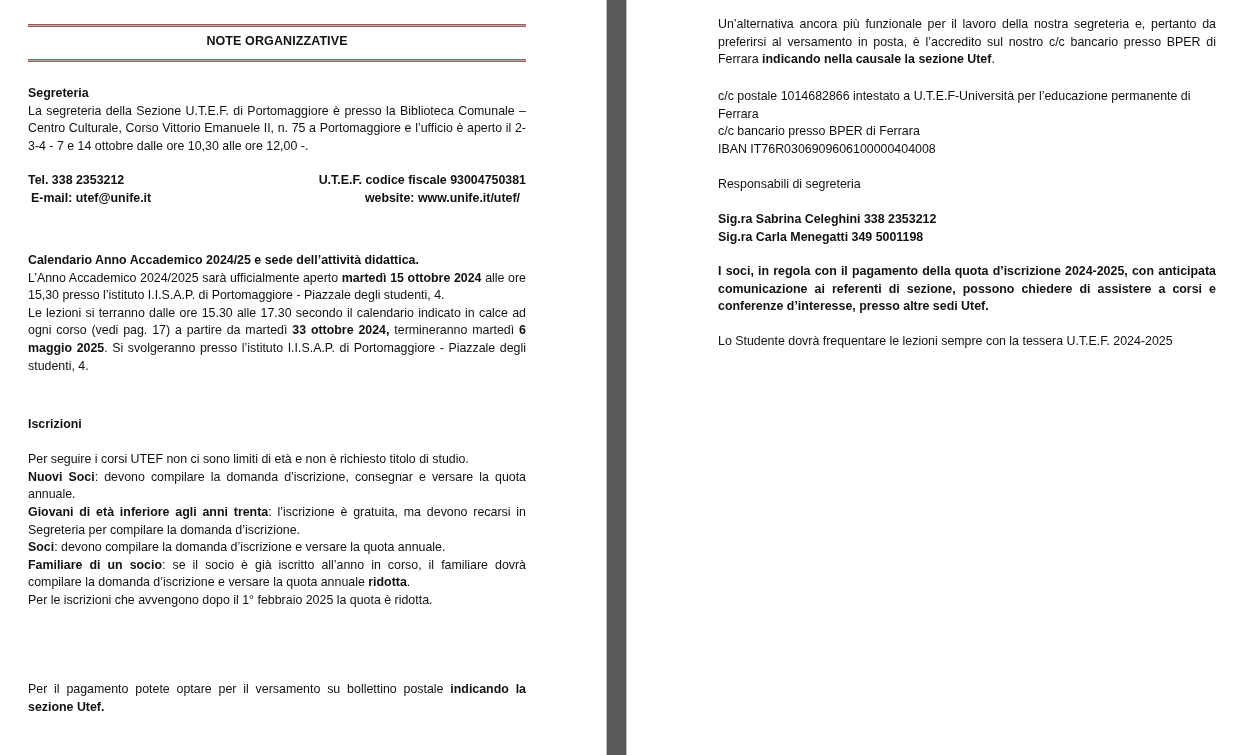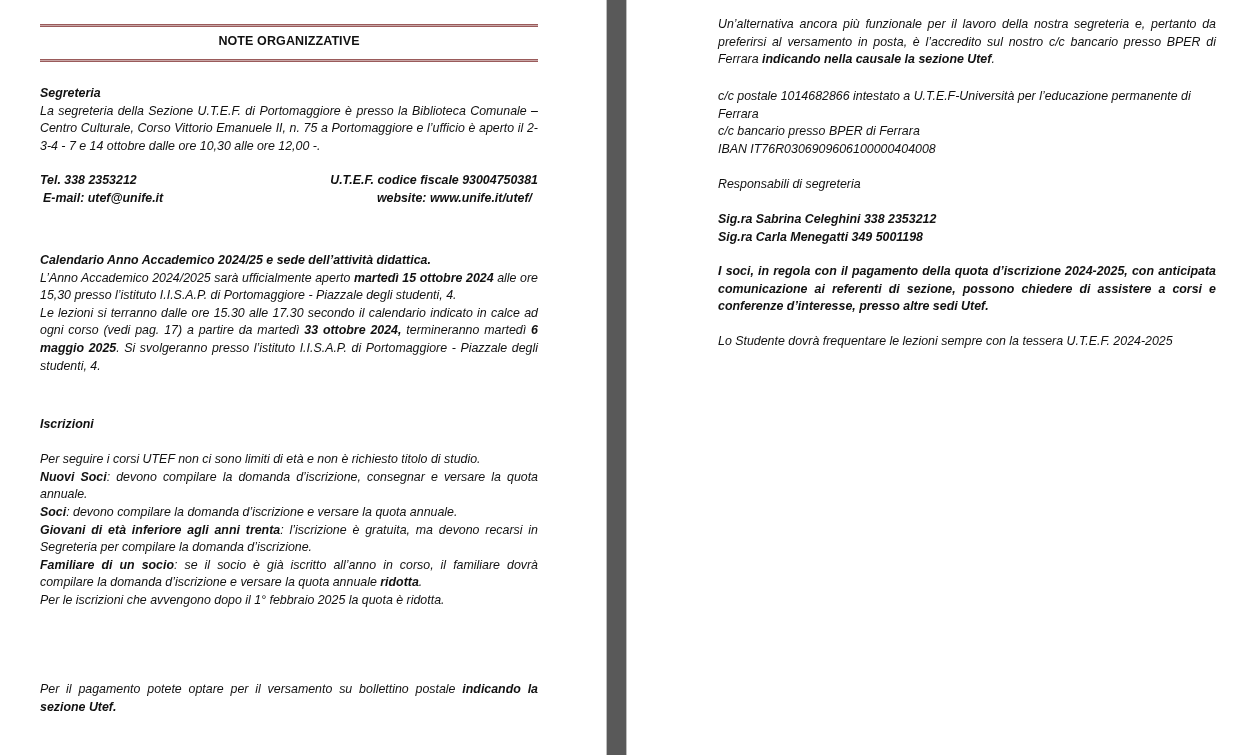--- a/index.html
+++ b/index.html
@@ -4,21 +4,21 @@
 <style>
   html, body { margin: 0; padding: 0; }
   body {
     width: 1254px; height: 755px; overflow: hidden;
     background: #ffffff;
     font-family: "Liberation Sans", sans-serif;
     color: #111;
     position: relative;
   }
   .page-left {
-    position: absolute; left: 40px; top: 0; width: 498px; height: 640px;
+    position: absolute; left: 28px; top: 0; width: 498px; height: 640px;
   }
   .page-right {
     position: absolute; left: 718px; top: 0; width: 498px; height: 755px;
   }
   .divider-bar {
     position: absolute; left: 606px; top: 0; width: 21px; height: 755px;
     background: #595959;
     border-left: 1px solid #bdbdbd;
     border-right: 1px solid #bdbdbd;
     box-sizing: border-box;
@@ -31,21 +31,21 @@
     box-sizing: border-box;
   }
   .rule.top { top: 24px; }
   .rule.bottom { top: 59px; }
   .title {
     position: absolute; left: 0; top: 34px; width: 498px; text-align: center;
     font-weight: bold; font-size: 12.5px; letter-spacing: 0.1px;
   }
   .txt {
     position: absolute; left: 0; width: 498px;
-    font-size: 12.4px; line-height: 17.6px; font-style: italic;
+    font-size: 12.4px; line-height: 17.6px;
   }
   .j { text-align: justify; text-align-last: left; }
   .b { font-weight: bold; }
   .row2 { display: flex; justify-content: space-between; }
   .row2 .r { text-align: right; margin-left: 47px; }
   p { margin: 0; }
 </style>
 </head>
 <body>
 
@@ -74,22 +74,22 @@
     <p class="b">Calendario Anno Accademico 2024/25 e sede dell’attività didattica.</p>
     <p class="j"><span>L’Anno Accademico 2024/2025 sarà ufficialmente aperto </span><span class="b">martedì 15 ottobre 2024</span><span> alle ore 15,30 presso l’istituto I.I.S.A.P. di Portomaggiore - Piazzale degli studenti,  4.</span></p>
     <p class="j"><span>Le lezioni si terranno dalle ore 15.30 alle 17.30 secondo il calendario indicato in calce ad ogni corso (vedi pag. 17) a partire da martedì </span><span class="b">33 ottobre 2024,</span><span> termineranno martedì </span><span class="b">6 maggio 2025</span><span>. Si svolgeranno presso l’istituto I.I.S.A.P. di Portomaggiore - Piazzale degli studenti, 4.</span></p>
   </div>
 
   <div class="txt" style="top:416px;">
     <p class="b">Iscrizioni</p>
     <p style="height:17.6px;"></p>
     <p class="j">Per seguire i corsi UTEF non ci sono limiti di età e non è richiesto titolo di studio.</p>
     <p class="j"><span class="b">Nuovi Soci</span><span>: devono compilare la domanda d’iscrizione, consegnar e versare la quota annuale.</span></p>
+    <p class="j"><span class="b">Giovani di età inferiore agli anni trenta</span><span>: l’iscrizione è gratuita, ma devono recarsi in Segreteria per compilare la domanda d’iscrizione.</span></p>
     <p class="j"><span class="b">Soci</span><span>: devono compilare la domanda d’iscrizione e versare la quota annuale.</span></p>
-    <p class="j"><span class="b">Giovani di età inferiore agli anni trenta</span><span>: l’iscrizione è gratuita, ma devono recarsi in Segreteria per compilare la domanda d’iscrizione.</span></p>
     <p class="j"><span class="b">Familiare di un socio</span><span>: se il socio è già iscritto all’anno in corso, il familiare dovrà compilare la domanda d’iscrizione e versare la quota annuale </span><span class="b">ridotta</span><span>.</span></p>
     <p>Per le iscrizioni che avvengono dopo il 1° febbraio 2025 la quota è ridotta.</p>
   </div>
 
 
   <div class="txt j" style="top:681px;">
     <p class="j"><span>Per il pagamento potete optare per il versamento su bollettino postale </span><span class="b">indicando la sezione Utef.</span></p>
   </div>
 </div>
 

